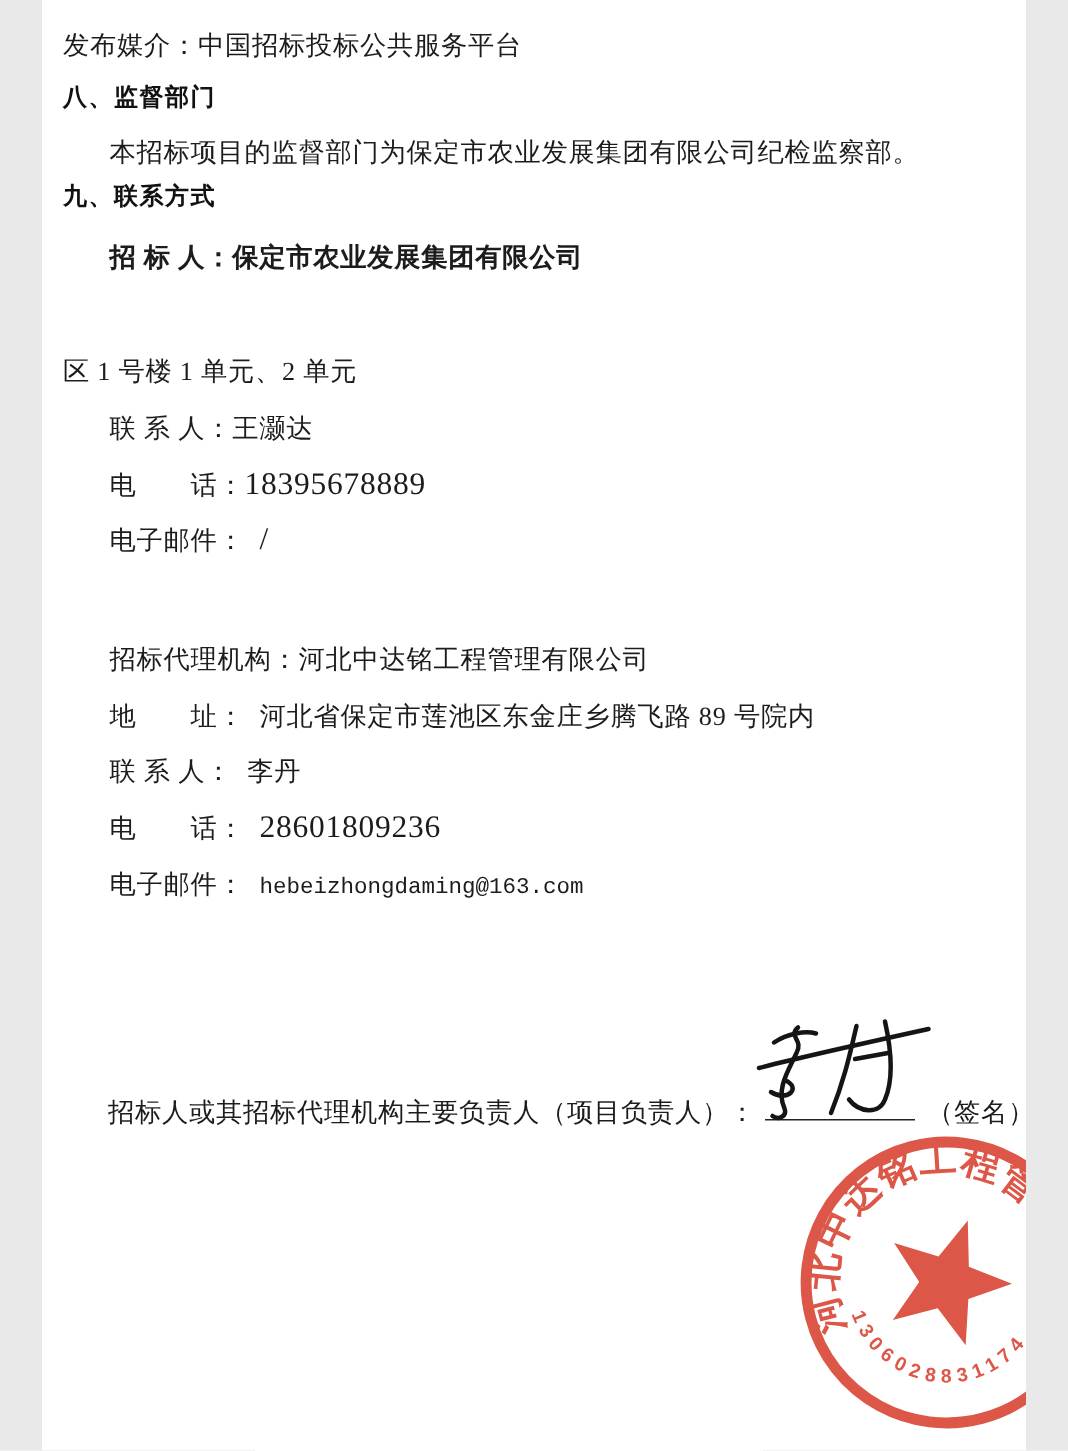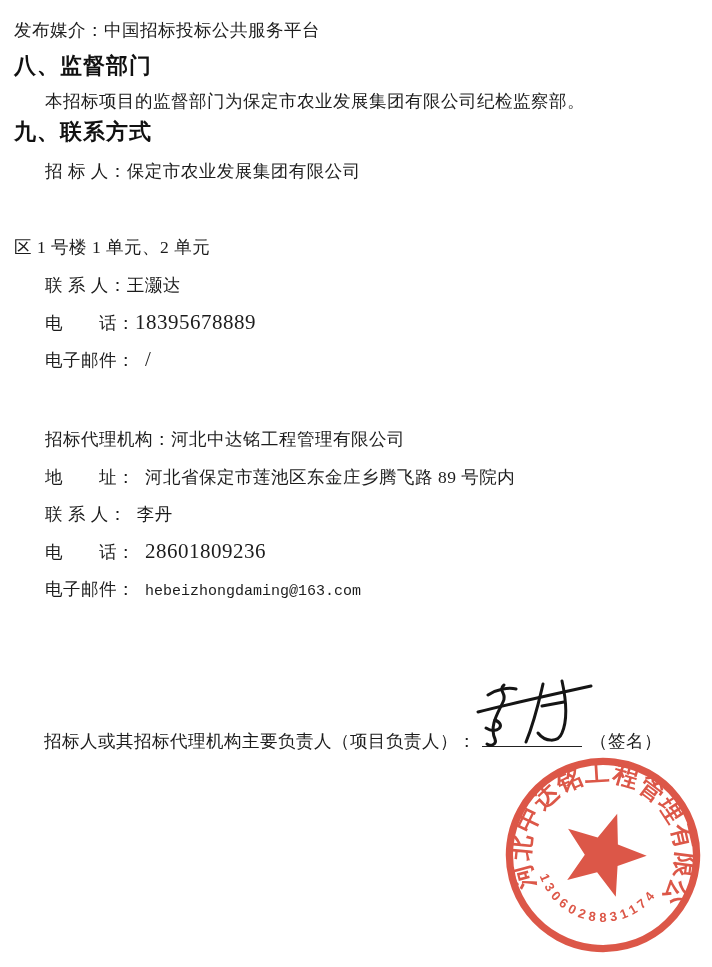--- a/index.html
+++ b/index.html
@@ -1,34 +1,34 @@
 <!DOCTYPE html>
 <html lang="zh"><head>
 <meta charset="utf-8">
 <style>
   html,body{margin:0;padding:0;background:#e9e9e9;}
   .page{
     position:relative;
-    width:712px;height:967px;
+    width:656px;height:967px;
     margin:0 auto;
     background:#ffffff;
     font-family:"Liberation Serif","DejaVu Serif",serif;
     color:#1c1c1c;
     overflow:hidden;
   }
   .line{
     position:absolute;
     font-size:17.5px;
     line-height:22px;
     letter-spacing:0.5px;
     white-space:nowrap;
   }
   .heading{
     font-weight:700;
-    font-size:22px;
+    font-size:16px;
     letter-spacing:1px;
     color:#111;
   }
   .label{display:inline-block;}
   .value{display:inline-block;}
   .gap{display:inline-block;width:10px;}
   .latin{
     font-family:"Liberation Serif","DejaVu Serif",serif;
     font-size:21px;
     letter-spacing:0.5px;
@@ -70,21 +70,21 @@
 
   <div class="line" style="left:14px;top:19px;">
     <span class="label">发布媒介：</span><span class="value">中国招标投标公共服务平台</span>
   </div>
 
   <div class="line heading" style="left:14px;top:55px;">八、监督部门</div>
   <div class="line" style="left:45px;top:90px;">本招标项目的监督部门为保定市农业发展集团有限公司纪检监察部。</div>
 
   <div class="line heading" style="left:14px;top:121px;">九、联系方式</div>
 
-  <div class="line" style="left:45px;top:160px;">
+  <div class="line" style="left:45px;top:160px;font-weight:bold;">
     <span class="label">招 标 人：</span><span class="value">保定市农业发展集团有限公司</span>
   </div>
   <div class="line" style="left:14px;top:236px;">区 1 号楼 1 单元、2 单元</div>
   <div class="line" style="left:45px;top:274px;">
     <span class="label">联 系 人：</span><span class="value">王灏达</span>
   </div>
   <div class="line" style="left:45px;top:311px;">
     <span class="label">电　　话：</span><span class="value latin">18395678889</span>
   </div>
   <div class="line" style="left:45px;top:348px;">

